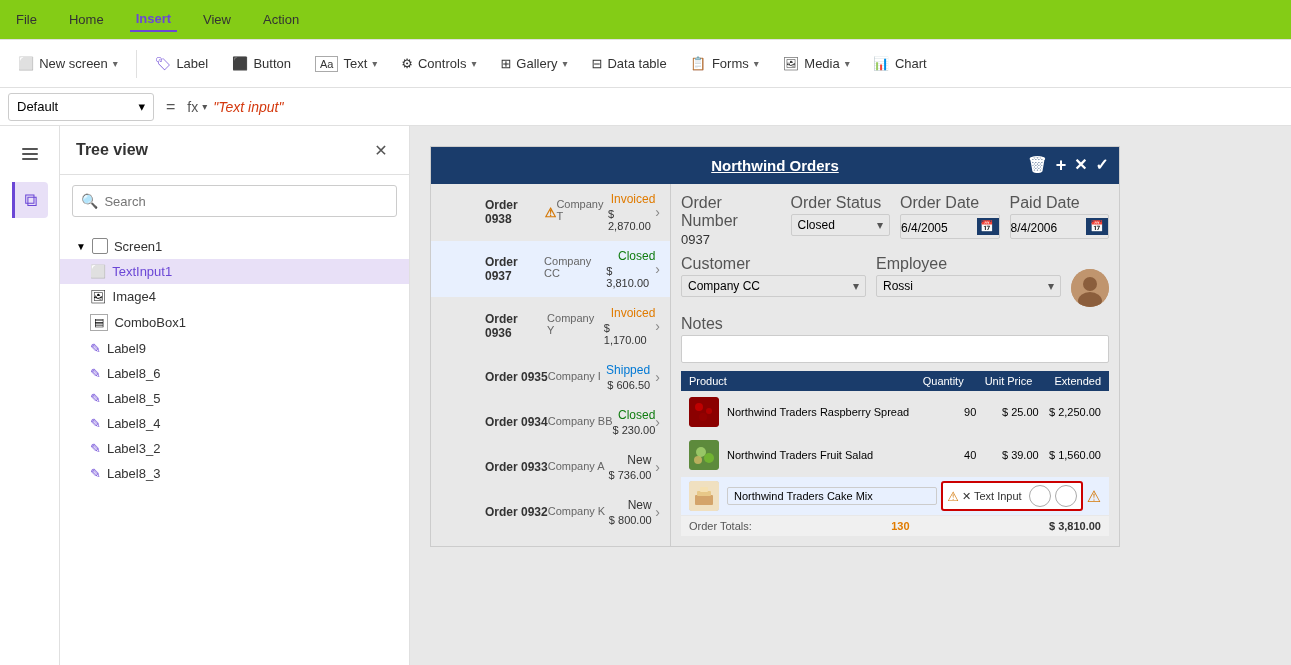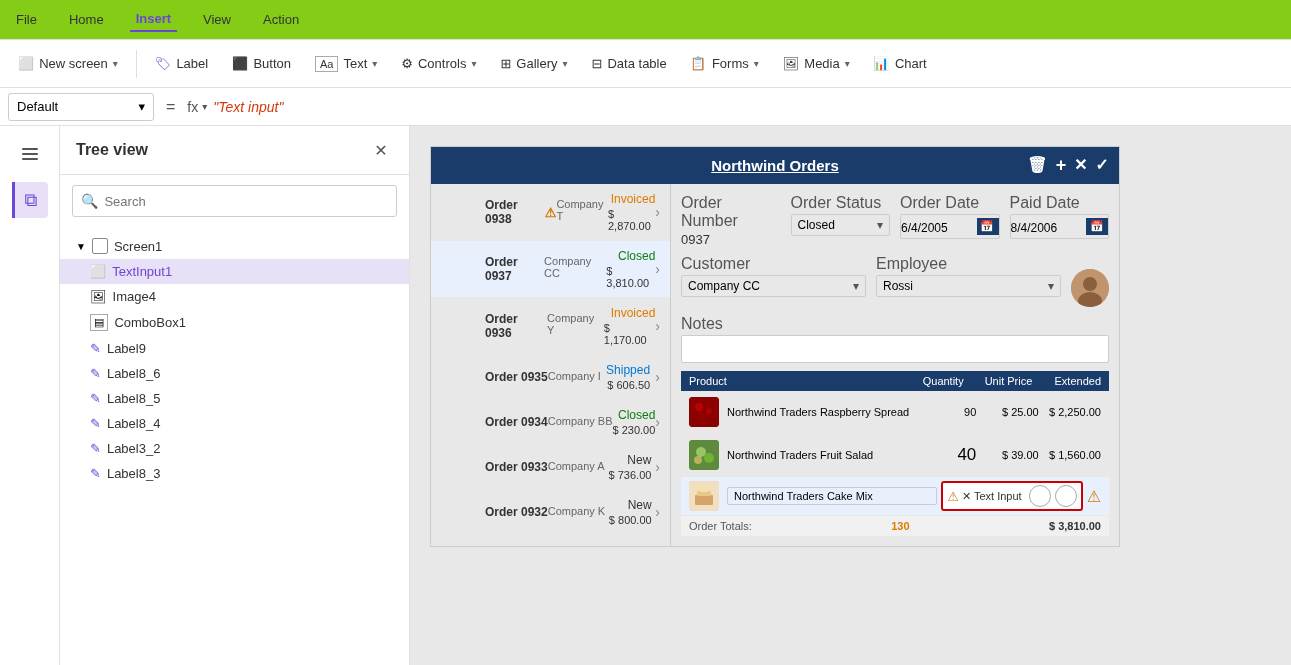--- a/index.html
+++ b/index.html
@@ -459,21 +459,21 @@
           <div class="nw-table-row">
             <div class="nw-product-img">
               <svg width="30" height="30" xmlns="http://www.w3.org/2000/svg">
                 <rect width="30" height="30" fill="#5d8a3c" rx="2"></rect>
                 <circle cx="12" cy="12" r="5" fill="#a8d570" opacity="0.8"></circle>
                 <circle cx="20" cy="18" r="5" fill="#7bc42e" opacity="0.7"></circle>
                 <circle cx="9" cy="20" r="4" fill="#f7c873" opacity="0.6"></circle>
               </svg>
             </div>
             <div class="nw-table-col1" style="font-size:11px;">Northwind Traders Fruit Salad</div>
-            <div class="nw-table-col2" style="font-size:17px;text-align:right;">40</div>
+            <div class="nw-table-col2" style="font-size:11px;text-align:right;">40</div>
             <div class="nw-table-col3" style="font-size:11px;text-align:right;">$ 39.00</div>
             <div class="nw-table-col4" style="font-size:11px;text-align:right;">$ 1,560.00</div>
           </div>
 
           <div class="nw-last-row">
             <div class="nw-product-img">
               <svg width="30" height="30" xmlns="http://www.w3.org/2000/svg">
                 <rect width="30" height="30" fill="#f0e0c0" rx="2"></rect>
                 <rect x="6" y="14" width="18" height="10" fill="#d4a46a" rx="1"></rect>
                 <rect x="8" y="10" width="14" height="5" fill="#e8c888" rx="1"></rect>

